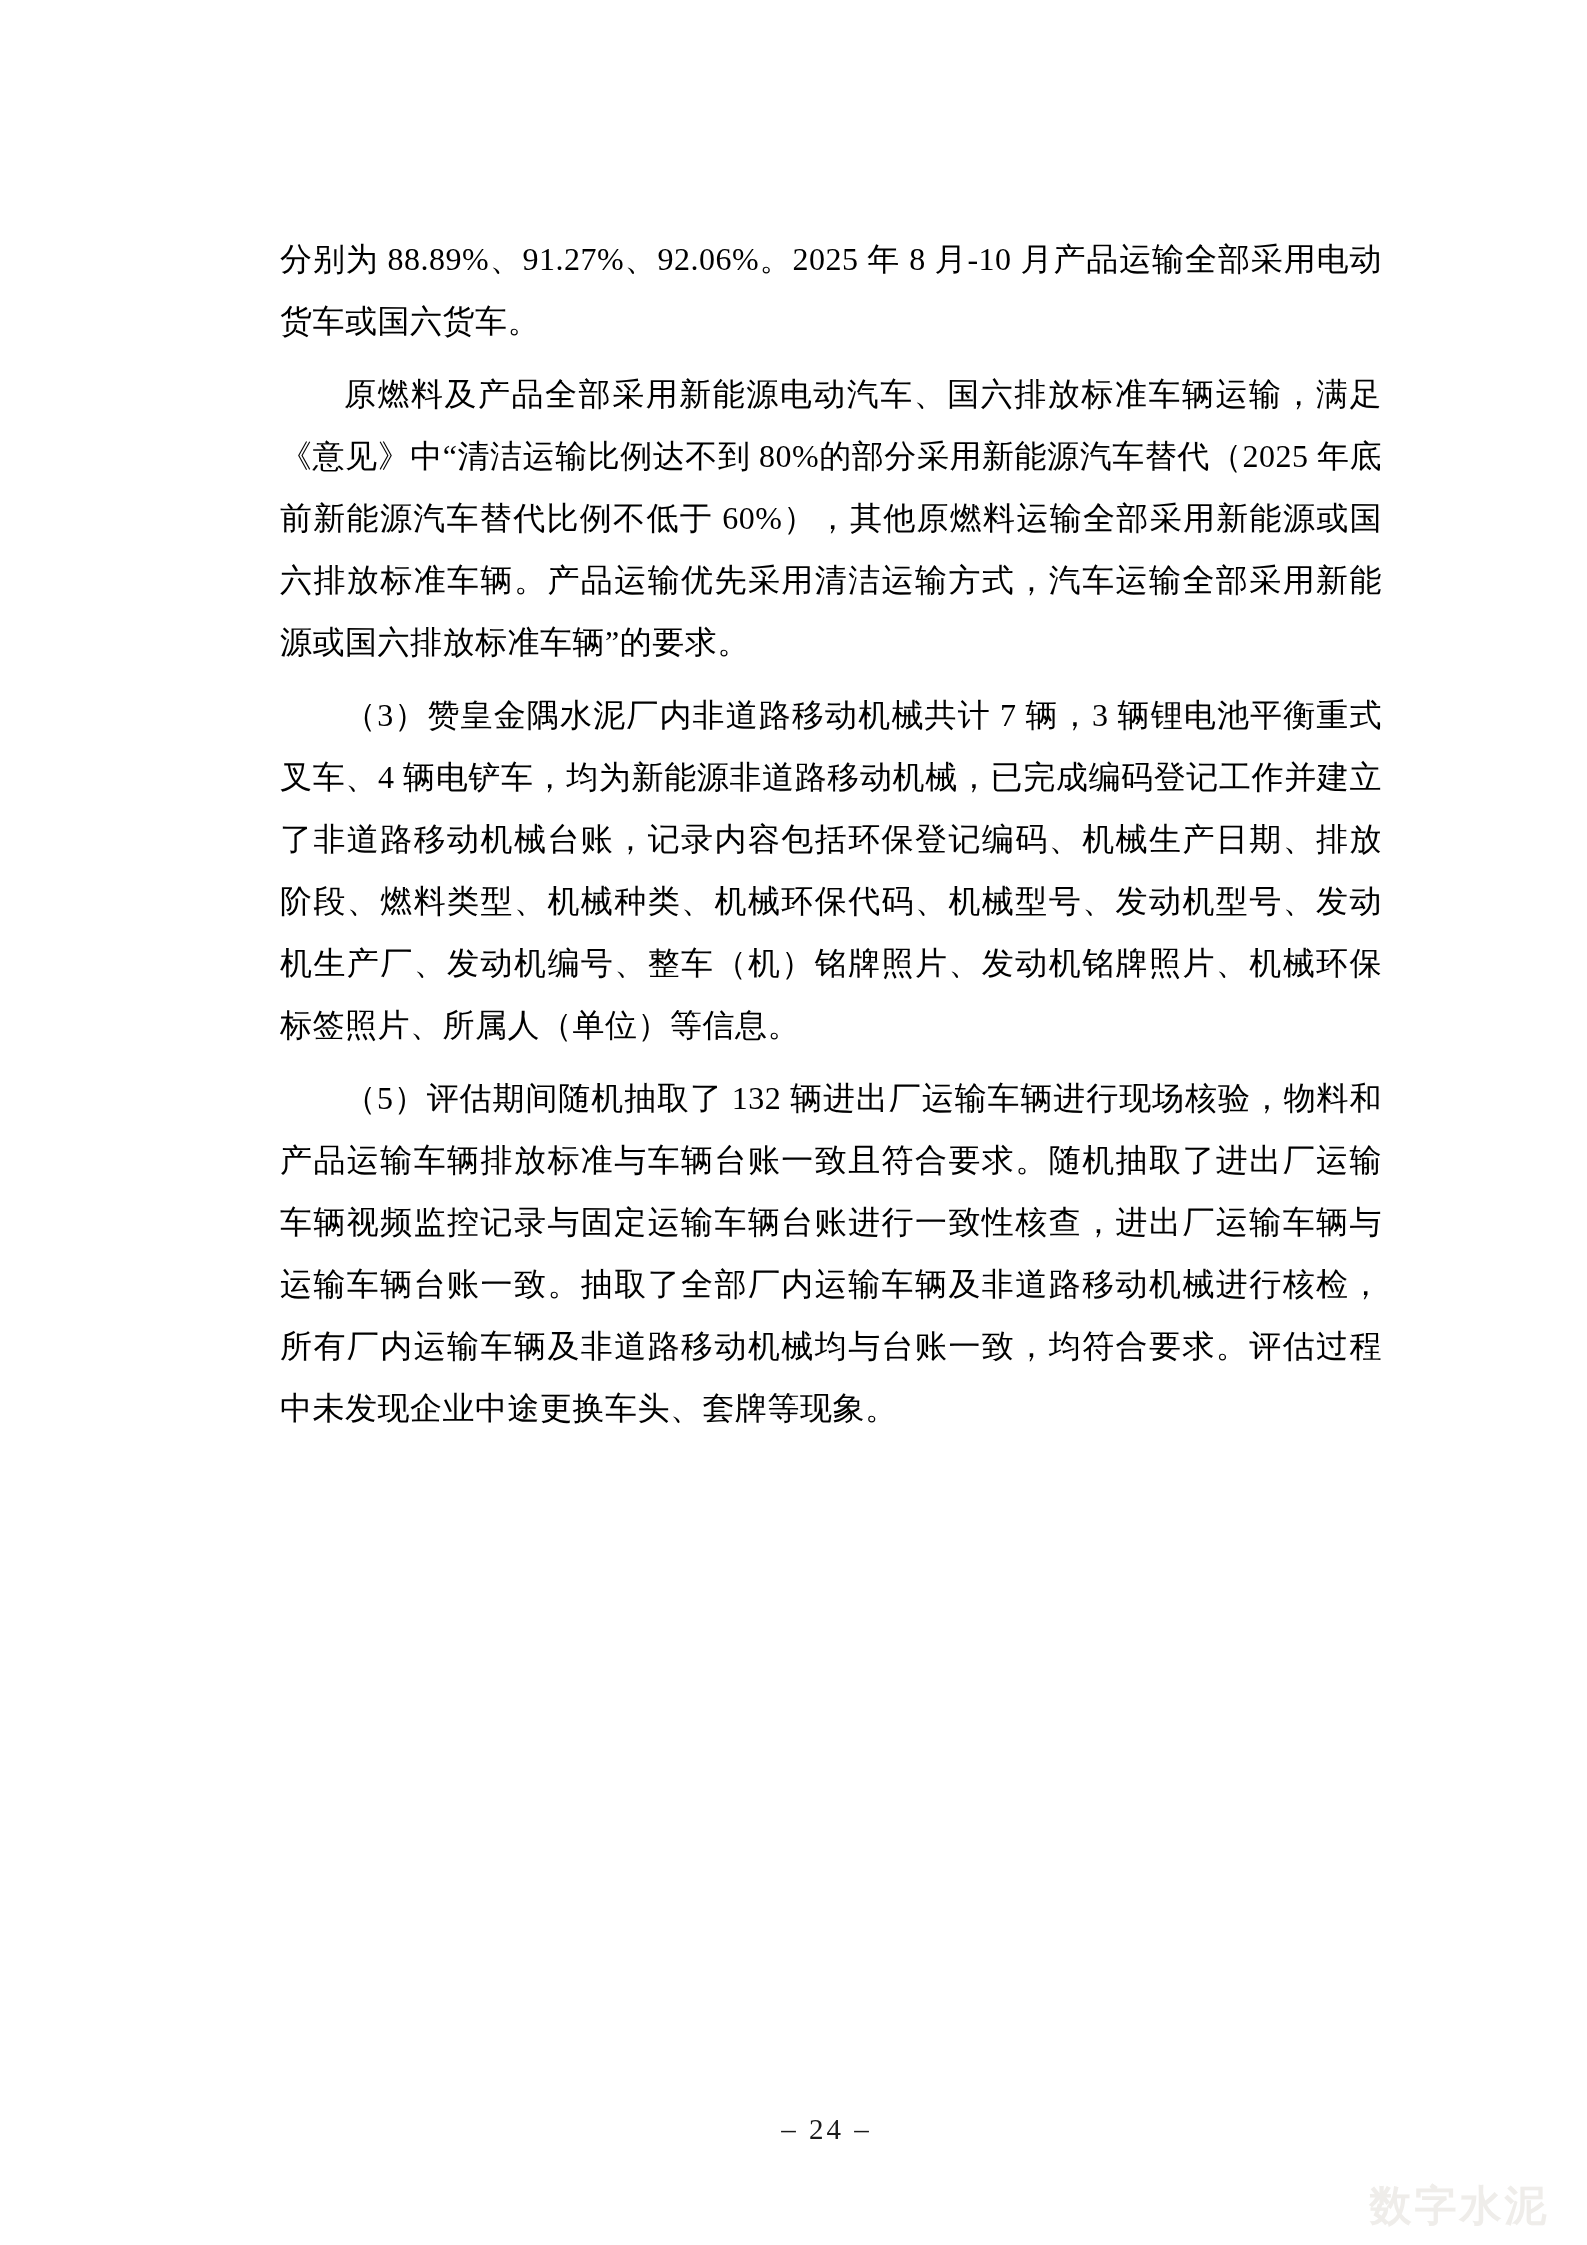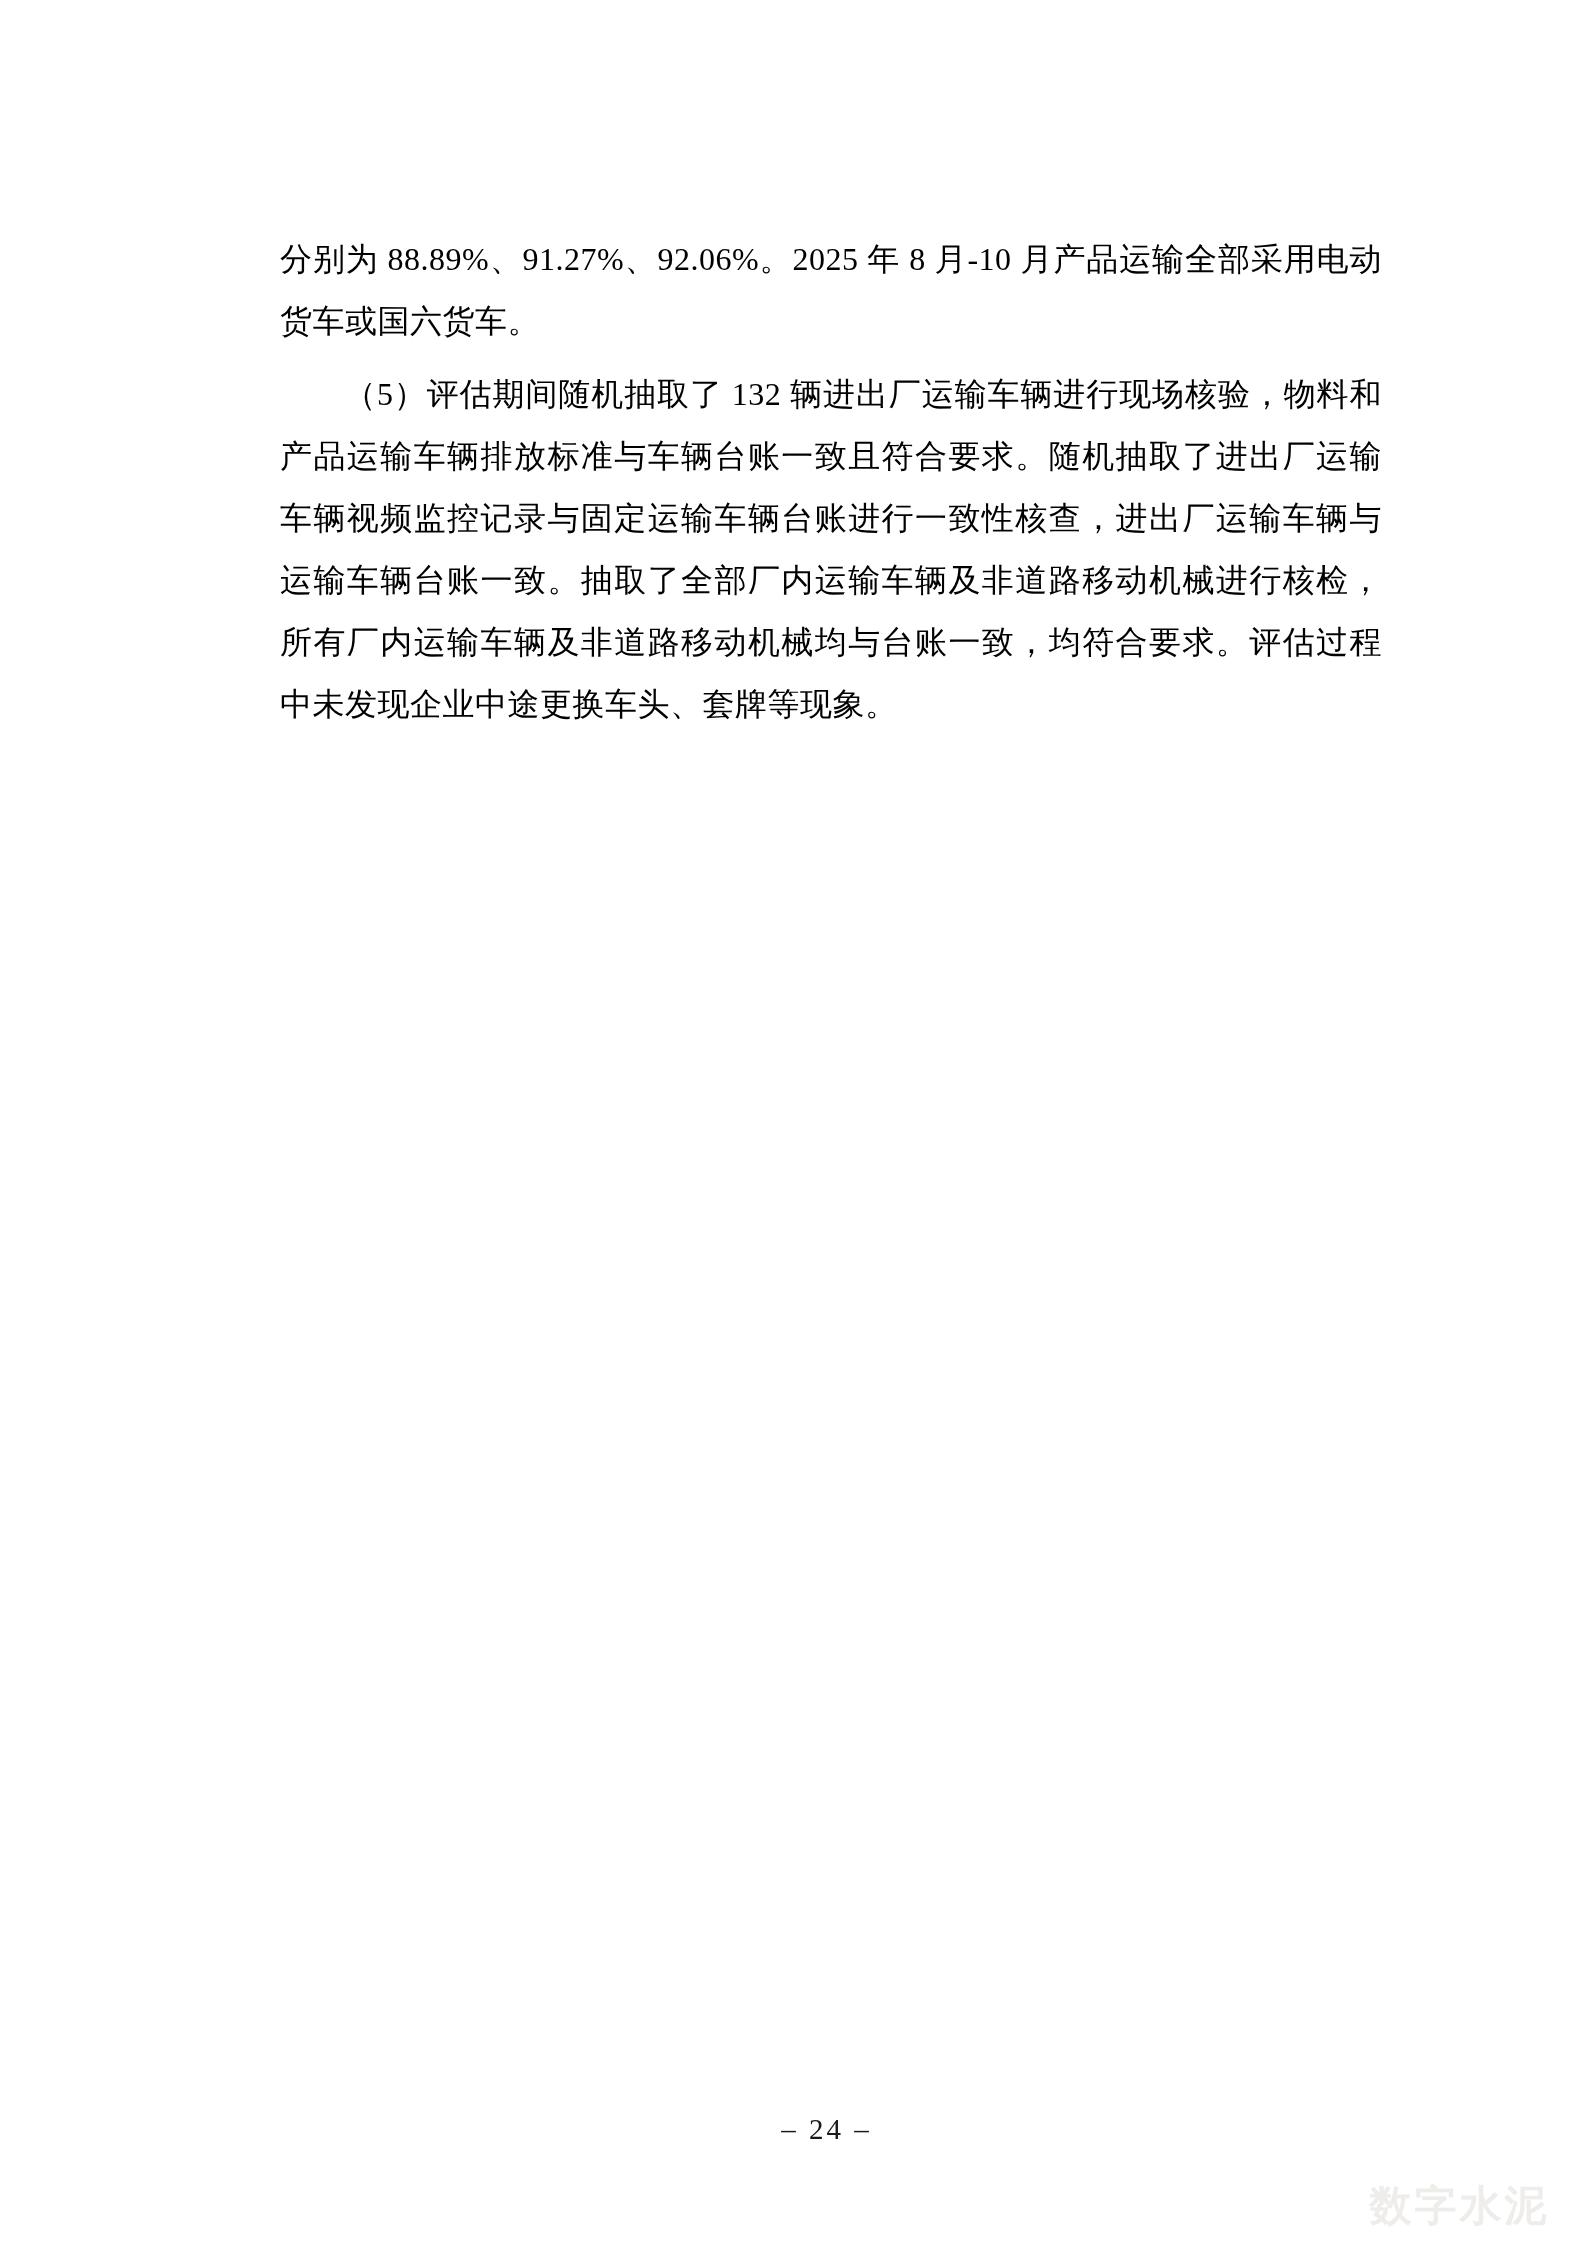--- a/index.html
+++ b/index.html
@@ -45,20 +45,22 @@
     user-select: none;
   }
   .watermark .wm-title { font-size: 42px; letter-spacing: 3px; }
   .watermark .wm-domain { font-size: 31px; letter-spacing: 1px; }
 </style>
 </head>
 <body>
 
 <main class="doc-content">
   <p>分别为 88.89%、91.27%、92.06%。2025 年 8 月-10 月产品运输全部采用电动货车或国六货车。</p>
+  <p class="indent">原燃料及产品全部采用新能源电动汽车、国六排放标准车辆运输，满足《意见》中“清洁运输比例达不到 80%的部分采用新能源汽车替代（2025 年底前新能源汽车替代比例不低于 60%），其他原燃料运输全部采用新能源或国六排放标准车辆。产品运输优先采用清洁运输方式，汽车运输全部采用新能源或国六排放标准车辆”的要求。</p>
+  <p class="indent">（3）赞皇金隅水泥厂内非道路移动机械共计 7 辆，3 辆锂电池平衡重式叉车、4 辆电铲车，均为新能源非道路移动机械，已完成编码登记工作并建立了非道路移动机械台账，记录内容包括环保登记编码、机械生产日期、排放阶段、燃料类型、机械种类、机械环保代码、机械型号、发动机型号、发动机生产厂、发动机编号、整车（机）铭牌照片、发动机铭牌照片、机械环保标签照片、所属人（单位）等信息。</p>
   <p class="indent">（5）评估期间随机抽取了 132 辆进出厂运输车辆进行现场核验，物料和产品运输车辆排放标准与车辆台账一致且符合要求。随机抽取了进出厂运输车辆视频监控记录与固定运输车辆台账进行一致性核查，进出厂运输车辆与运输车辆台账一致。抽取了全部厂内运输车辆及非道路移动机械进行核检，所有厂内运输车辆及非道路移动机械均与台账一致，均符合要求。评估过程中未发现企业中途更换车头、套牌等现象。</p>
 </main>
 
 <footer class="page-footer">
   <span>– 24 –</span>
 </footer>
 
 <div class="watermark">
   <div class="wm-title">数字水泥</div>
   <div class="wm-domain">dcement.com</div>

